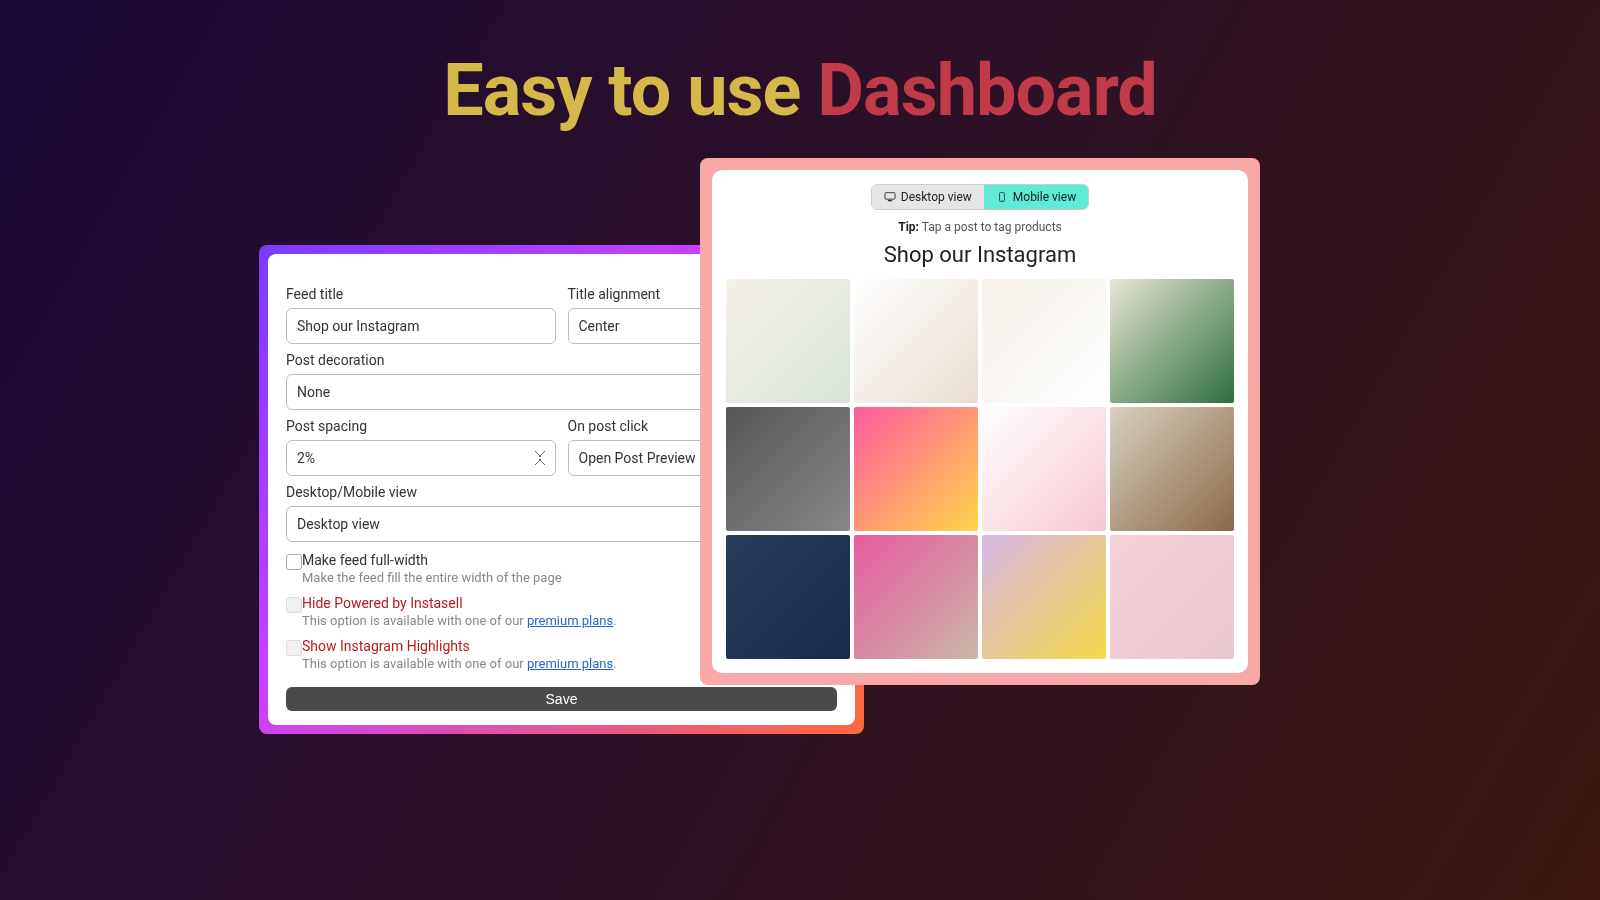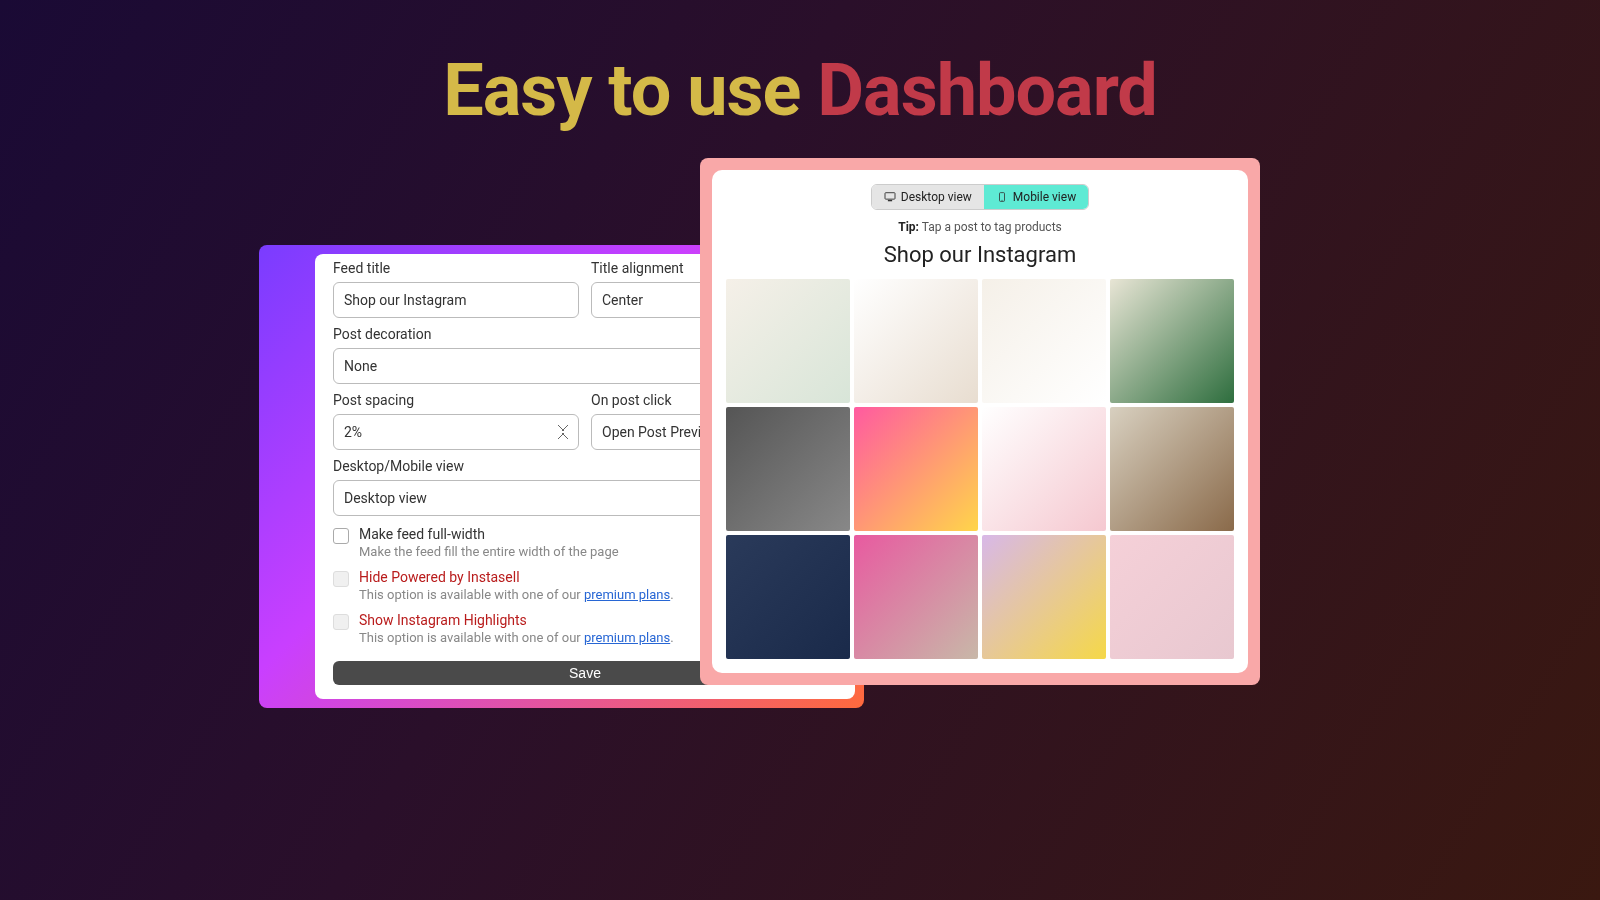--- a/index.html
+++ b/index.html
@@ -27,24 +27,23 @@
   left: 259px;
   top: 245px;
   width: 605px;
   padding: 9px;
   border-radius: 8px;
   background: linear-gradient(135deg, #7a3cff 0%, #c93fff 40%, #ff6a3c 100%);
 }
 .settings-card {
   background: #fff;
   border-radius: 8px;
-  padding: 6px 18px 14px 18px;
+  padding: 32px 18px 14px 18px;
   color: #222;
   font-size: 14px;
-  margin-left: 47px;
 }
 .form-row { display: flex; gap: 12px; margin-bottom: 8px; }
 .form-col { flex: 1; }
 .form-col.full { flex: 0 0 100%; }
 .label { font-size: 14px; color: #333; margin-bottom: 6px; display: block; }
 .field {
   width: 100%;
   height: 36px;
   border: 1px solid #bbb;
   border-radius: 6px;
@@ -66,21 +65,21 @@
   transform: translateY(-50%);
   background:
     linear-gradient(45deg, transparent 45%, #666 45%, #666 55%, transparent 55%) top left / 6px 6px no-repeat,
     linear-gradient(-45deg, transparent 45%, #666 45%, #666 55%, transparent 55%) top right / 6px 6px no-repeat,
     linear-gradient(-45deg, transparent 45%, #666 45%, #666 55%, transparent 55%) bottom left / 6px 6px no-repeat,
     linear-gradient(45deg, transparent 45%, #666 45%, #666 55%, transparent 55%) bottom right / 6px 6px no-repeat;
 }
 .field.focused {
   border: 2px solid #2766d4;
 }
-.checkbox-row { display: flex; align-items: flex-start; gap: 10px; margin-top: 10px; }
+.checkbox-row { display: flex; align-items: flex-start; margin-top: 10px; }
 .checkbox {
   width: 16px; height: 16px;
   border: 1px solid #aaa;
   border-radius: 3px;
   margin-top: 2px;
   flex-shrink: 0;
 }
 .checkbox.disabled { background: #f0f0f0; border-color: #ddd; }
 .cb-texts { font-size: 14px; }
 .cb-title { color: #333; }

